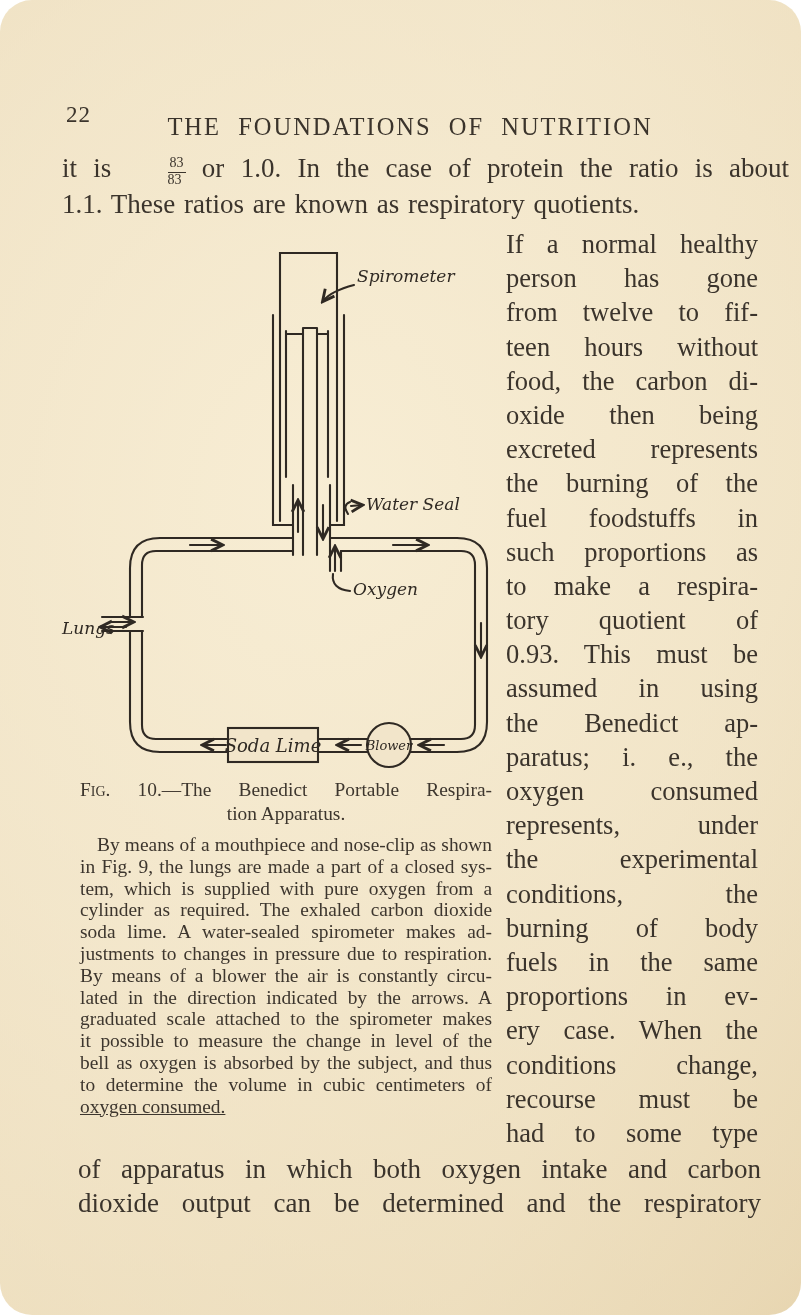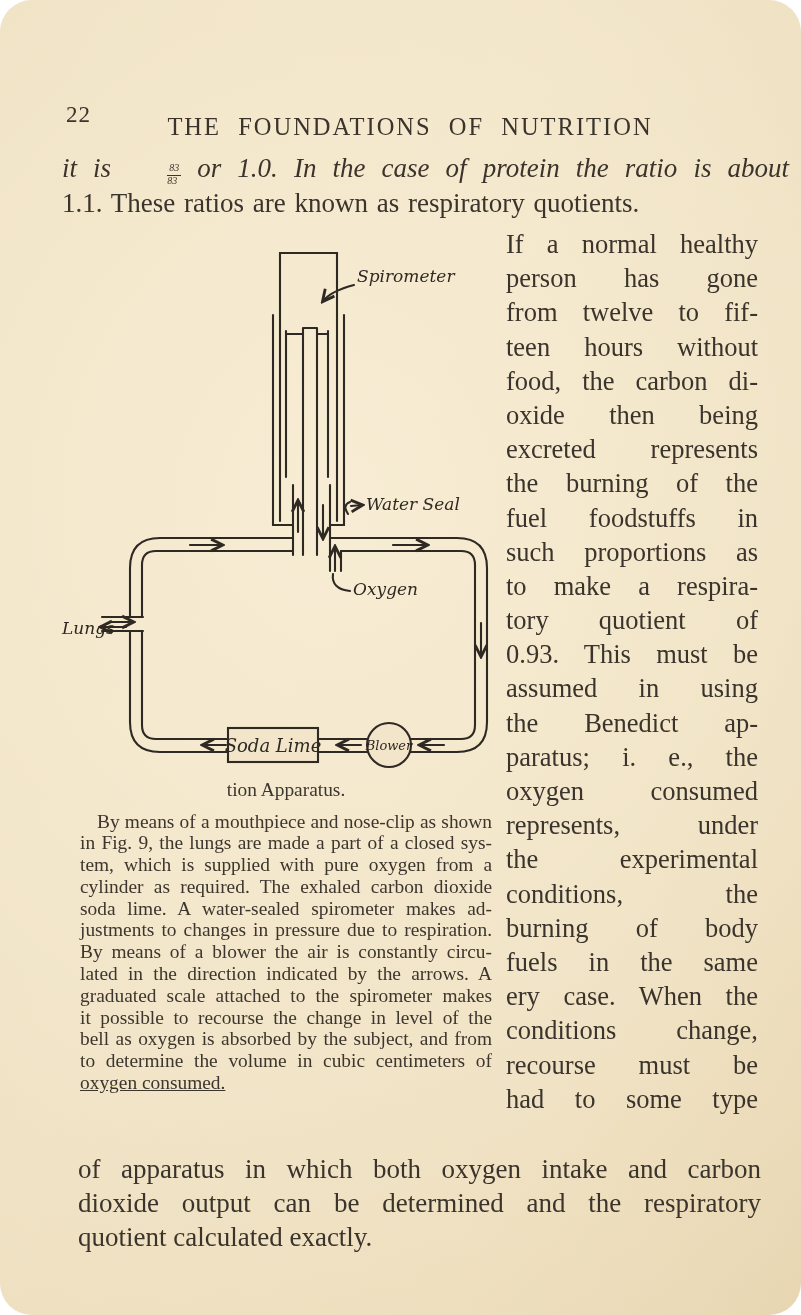--- a/index.html
+++ b/index.html
@@ -12,22 +12,22 @@
     font-family:"Liberation Serif", serif;
     color:#3b342c;
     border-radius:32px;
   }
   .hdr-num{position:absolute;left:66px;top:102px;font-size:23px;letter-spacing:1px;}
   .hdr-title{
     position:absolute;left:148px;top:113px;width:524px;text-align:center;
     font-size:24.5px;letter-spacing:2px;word-spacing:9px;white-space:nowrap;
   }
   .intro{position:absolute;left:62px;top:152px;width:727px;font-size:27px;line-height:33.5px;word-spacing:2px;}
-  .jall{text-align:justify;text-align-last:justify;font-style:italic;}
-  .frac{display:inline-block;vertical-align:-7px;font-size:10px;line-height:1.06;margin-left:40px;}
+  .jall{text-align:justify;text-align-last:justify;}
+  .frac{display:inline-block;vertical-align:-7px;font-size:14px;line-height:1.06;margin-left:40px;}
   .frac .num{display:block;border-bottom:1.5px solid #3b342c;padding:0 2px 0.5px 2px;}
   .frac .den{display:block;padding-top:0.5px;}
   .right-col{position:absolute;left:506px;top:229px;width:252px;font-size:26.5px;}
   .rc-line{text-align:justify;text-align-last:justify;height:34.2px;white-space:nowrap;}
   .right-col .rc-line.last-line{text-align-last:justify;}
   .figure{position:absolute;left:60px;top:245px;width:440px;height:535px;}
   .caption{position:absolute;left:80px;top:778px;width:412px;font-size:19.4px;color:#3d362e;}
   .cap-title{line-height:23.5px;}
   .cap-title-2{text-align:center;line-height:23.5px;margin-bottom:9px;}
   .smallcaps{font-variant:small-caps;}
@@ -69,20 +69,21 @@
       <div class="rc-line">0.93.  This must be</div>
       <div class="rc-line">assumed in using</div>
       <div class="rc-line">the Benedict ap-</div>
       <div class="rc-line">paratus; i. e., the</div>
       <div class="rc-line">oxygen consumed</div>
       <div class="rc-line">represents, under</div>
       <div class="rc-line">the experimental</div>
       <div class="rc-line">conditions, the</div>
       <div class="rc-line">burning of body</div>
       <div class="rc-line">fuels in the same</div>
+      <div class="rc-line">proportions in ev-</div>
       <div class="rc-line">ery case.  When the</div>
       <div class="rc-line">conditions change,</div>
       <div class="rc-line">recourse must be</div>
       <div class="rc-line last-line">had to some type</div>
     </div>
 
   <div class="figure">
     <svg width="440" height="535" viewBox="0 0 440 535">
       <defs>
         <marker id="ah" viewBox="0 0 10 10" refX="8" refY="5" markerWidth="8" markerHeight="8" orient="auto-start-reverse">
@@ -141,37 +142,37 @@
         <text x="306" y="265">Water Seal</text>
         <text x="293" y="350">Oxygen</text>
         <text x="2" y="389">Lungs</text>
         <text x="213" y="507" text-anchor="middle" font-size="18">Soda Lime</text>
         <text x="329" y="505" text-anchor="middle" font-size="13">Blower</text>
       </g>
     </svg>
   </div>
 
   <div class="caption">
+    <div class="cap-title jall"><span class="smallcaps">Fig. 10.—</span><span>The Benedict Portable Respira-</span></div>
     <div class="cap-title-2">tion Apparatus.</div>
     <div class="cap-body">
         <div class="cap-line">By means of a mouthpiece and nose-clip as shown</div>
         <div class="cap-line">in Fig. 9, the lungs are made a part of a closed sys-</div>
         <div class="cap-line">tem, which is supplied with pure oxygen from a</div>
         <div class="cap-line">cylinder as required.  The exhaled carbon dioxide</div>
         <div class="cap-line">soda lime.  A water-sealed spirometer makes ad-</div>
         <div class="cap-line">justments to changes in pressure due to respiration.</div>
         <div class="cap-line">By means of a blower the air is constantly circu-</div>
         <div class="cap-line">lated in the direction indicated by the arrows.  A</div>
         <div class="cap-line">graduated scale attached to the spirometer makes</div>
-        <div class="cap-line">it possible to recourse the change in level of the</div>
-        <div class="cap-line">bell as oxygen is absorbed by the subject, and from</div>
+        <div class="cap-line">it possible to measure the change in level of the</div>
+        <div class="cap-line">bell as oxygen is absorbed by the subject, and thus</div>
         <div class="cap-line">to determine the volume in cubic centimeters of</div>
         <div class="cap-line last-line">oxygen consumed.</div>
       </div>
   </div>
 
   <div class="closing">
       <div class="cl-line">of apparatus in which both oxygen intake and carbon</div>
       <div class="cl-line">dioxide output can be determined and the respiratory</div>
-      <div class="cl-line last-line">quotient calculated exactly.</div>
     </div>
 
 </div>
 
 </body></html>

